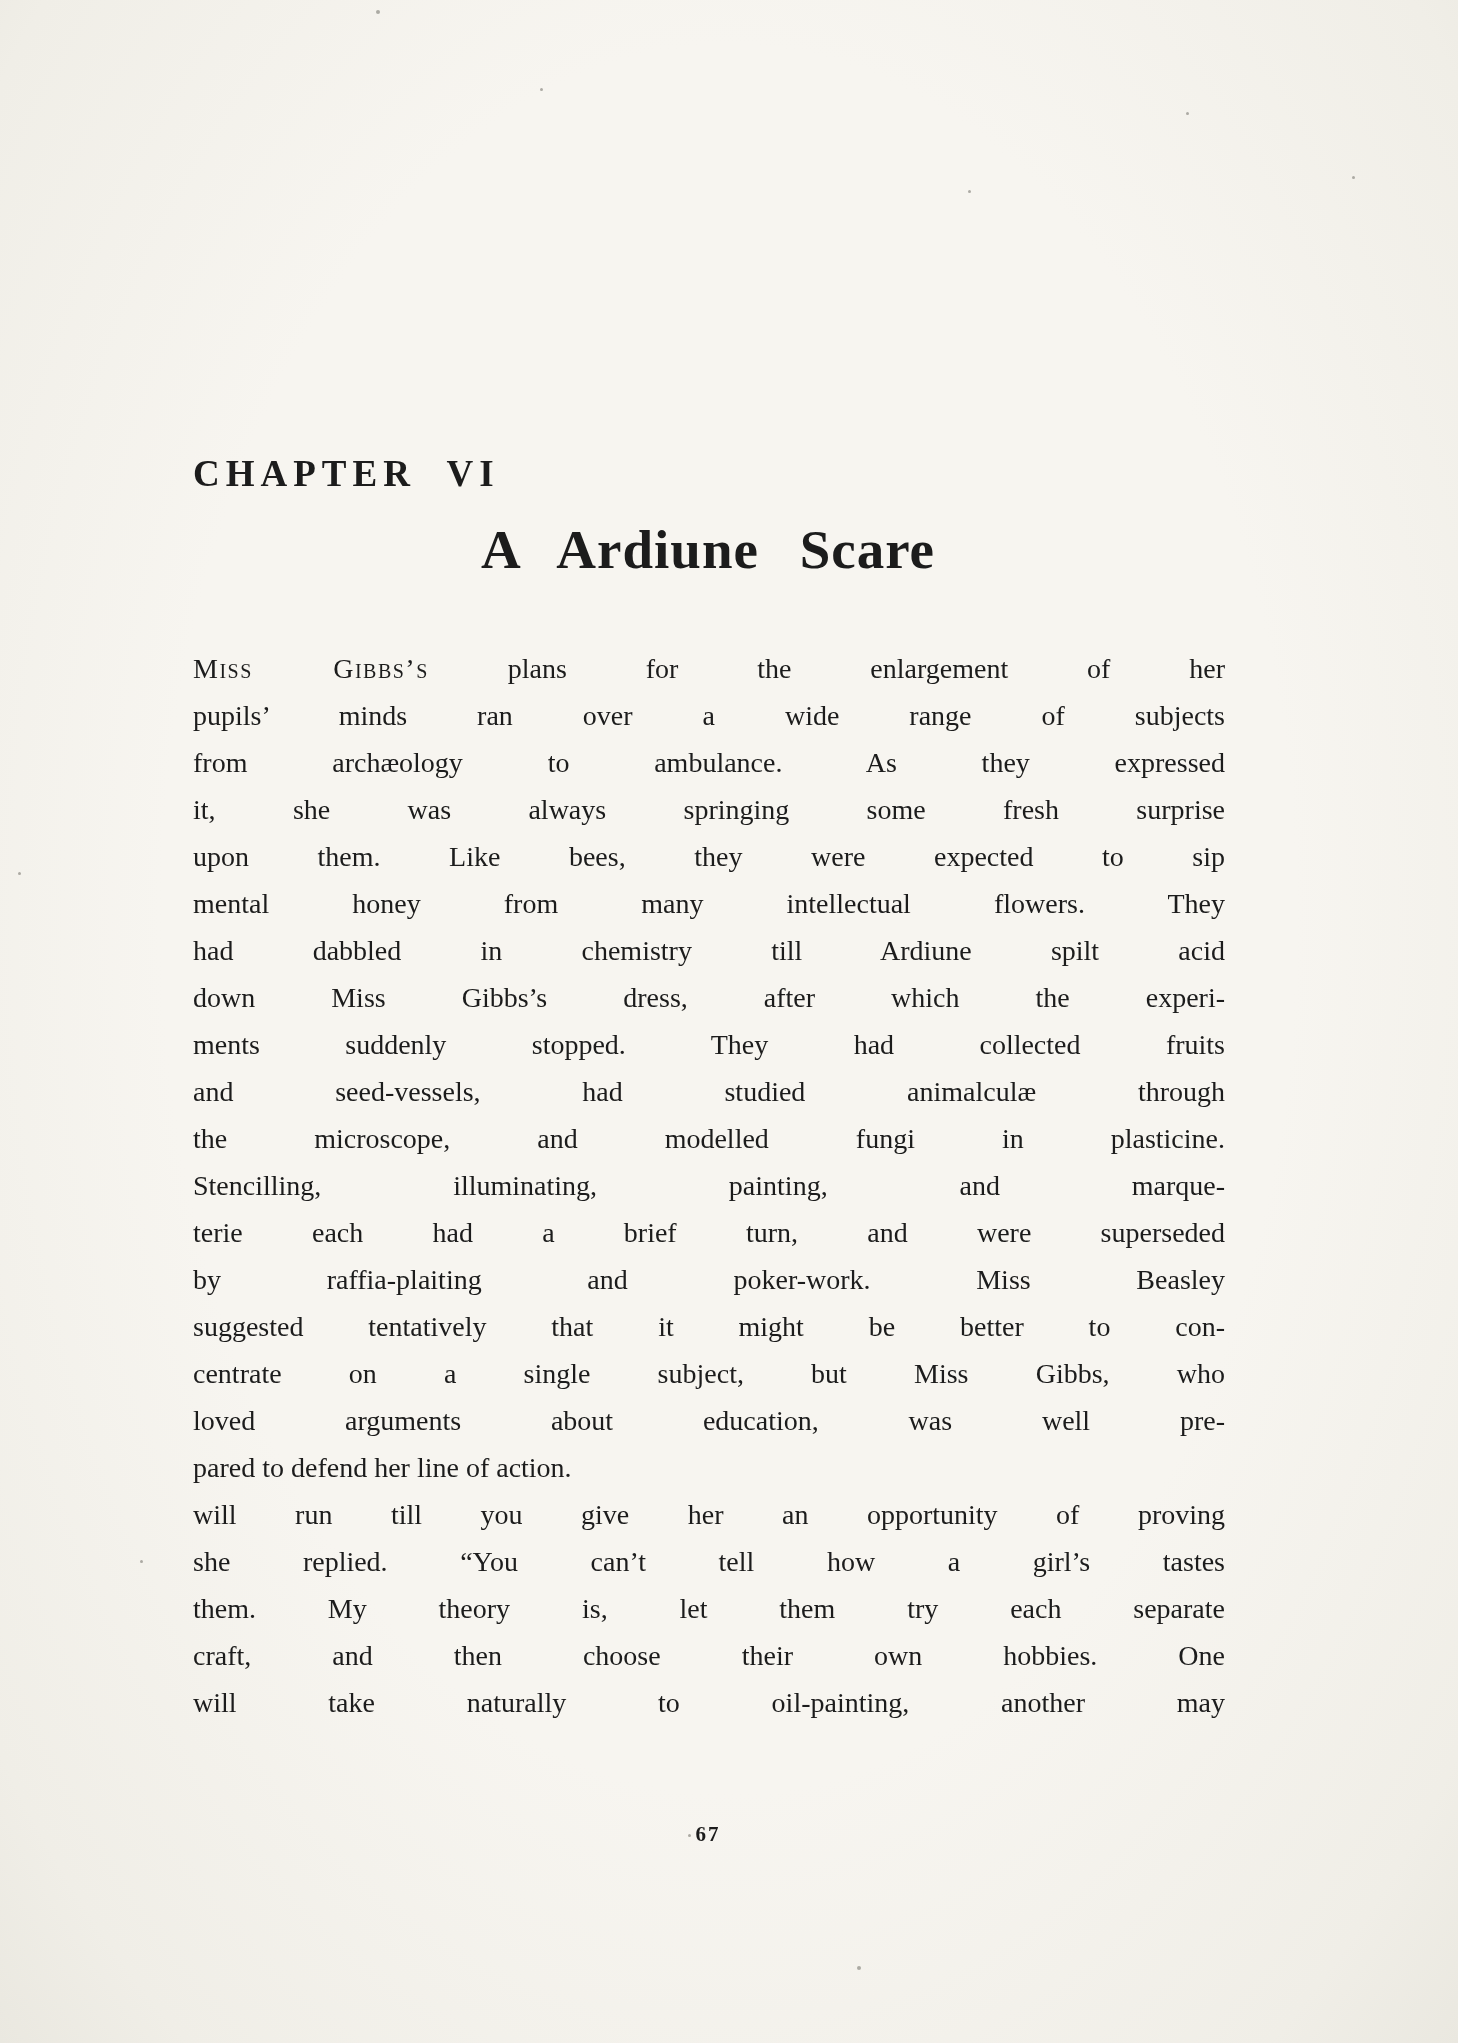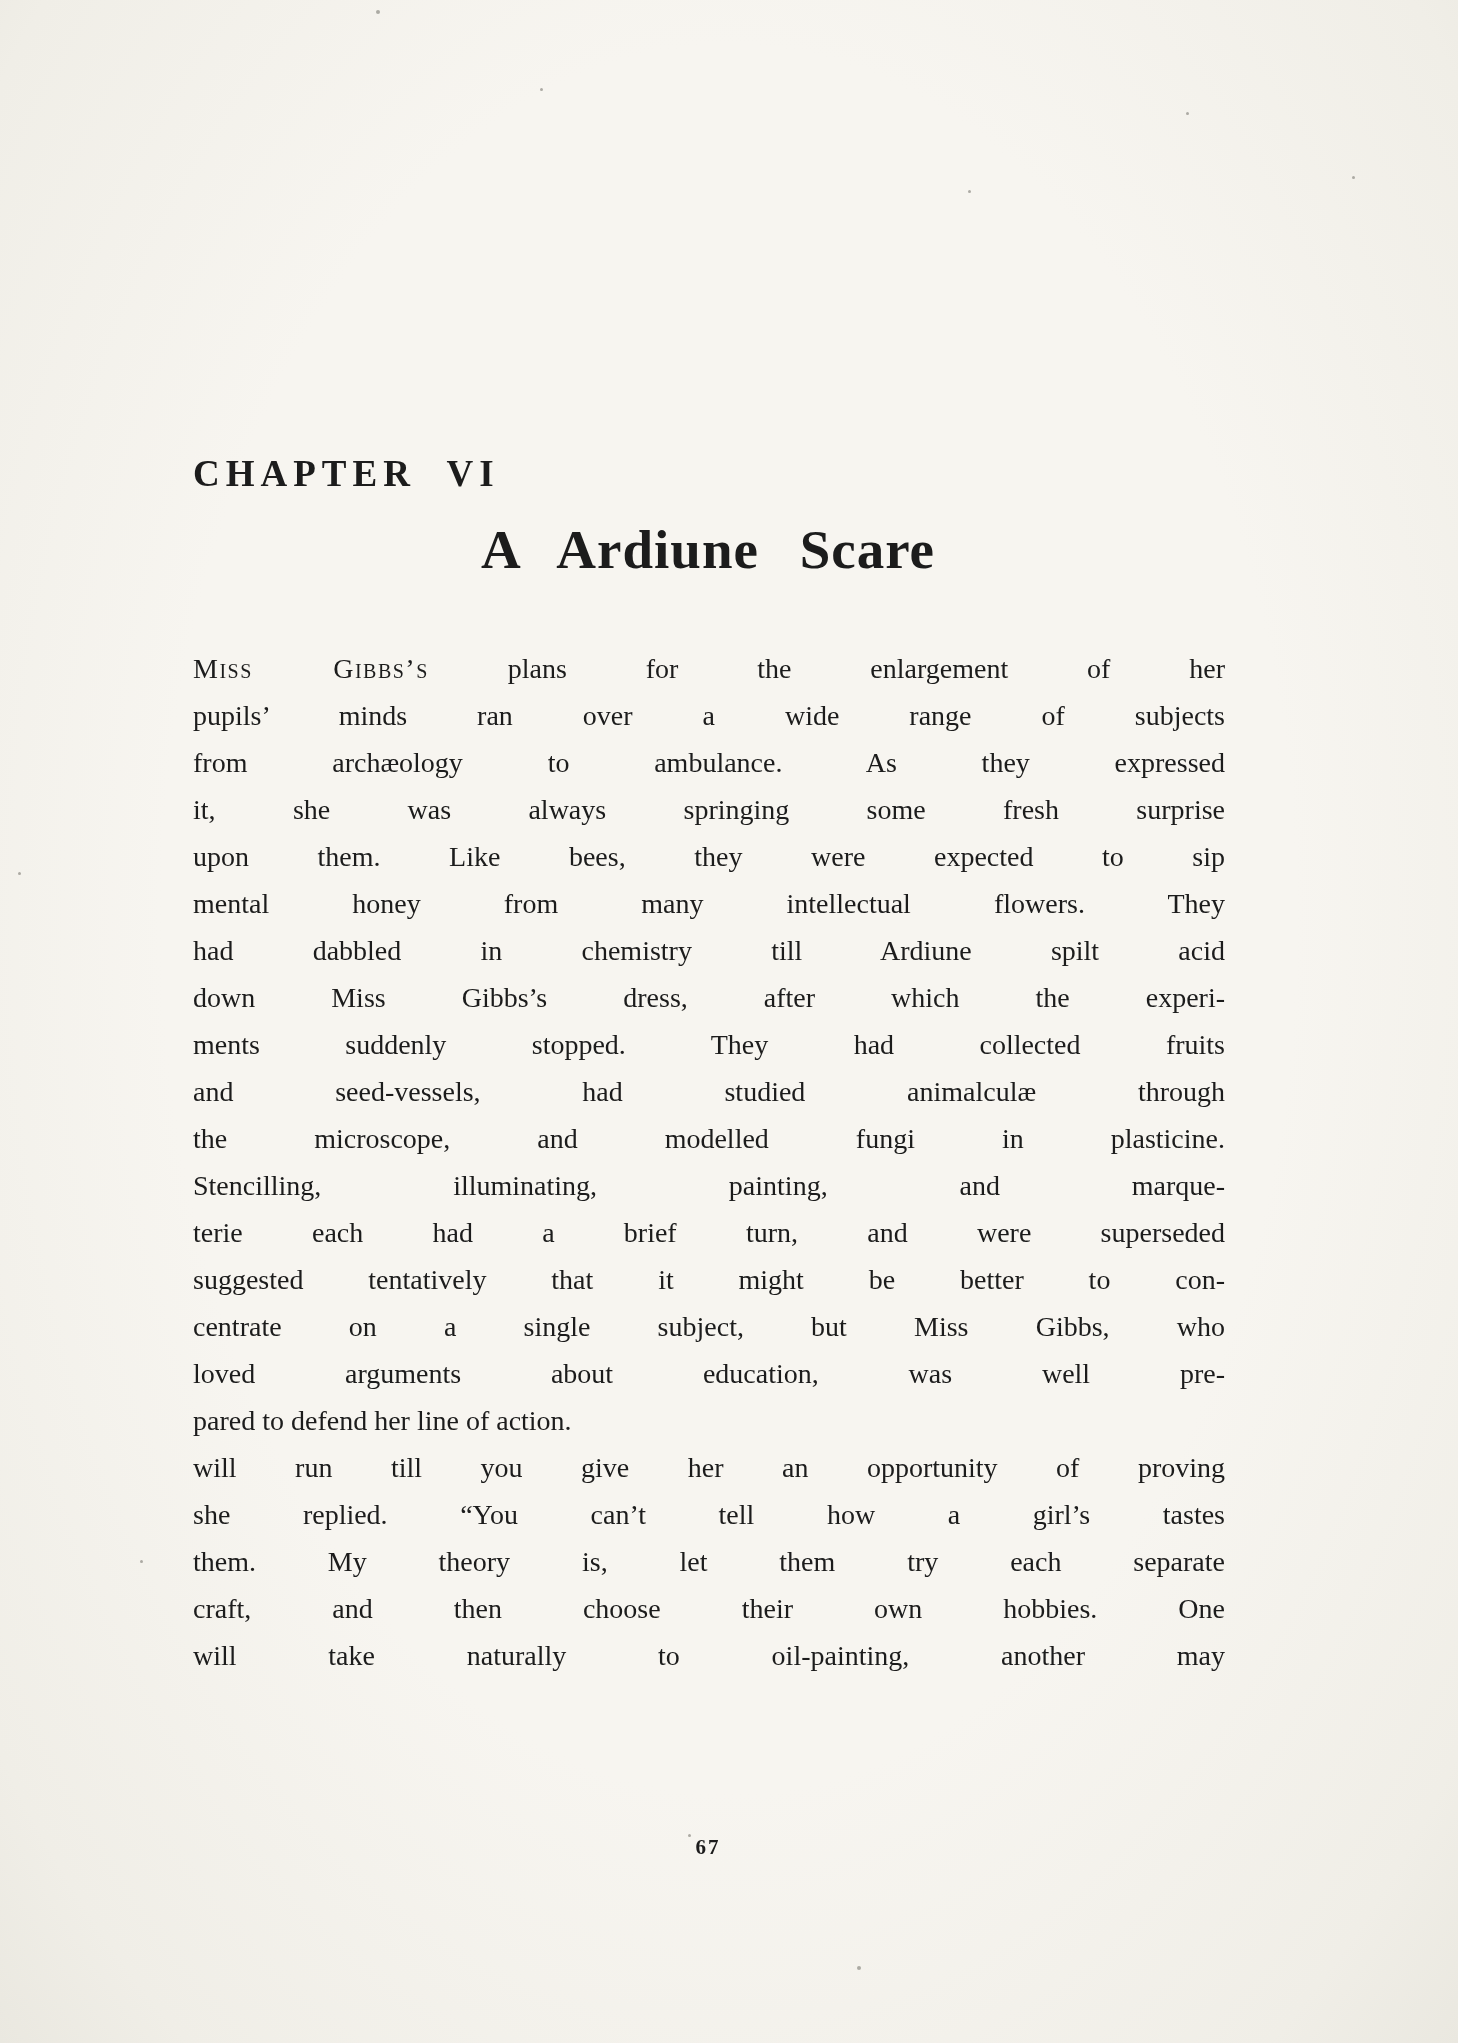--- a/index.html
+++ b/index.html
@@ -60,21 +60,20 @@
   }
   .page-number {
     position: absolute;
     top: 1822px;
     left: 193px;
     width: 1030px;
     text-align: center;
     font-size: 21px;
     font-weight: bold;
     letter-spacing: 2px;
-    margin-top: 13px;
   }
   .speck {
     position: absolute;
     background: #8d8b84;
     border-radius: 50%;
     opacity: 0.7;
   }
 </style>
 </head>
 <body>
@@ -92,20 +91,21 @@
       <div class="line">it, she was always springing some fresh surprise</div>
       <div class="line">upon them.  Like bees, they were expected to sip</div>
       <div class="line">mental honey from many intellectual flowers.  They</div>
       <div class="line">had dabbled in chemistry till Ardiune spilt acid</div>
       <div class="line">down Miss Gibbs’s dress, after which the experi-</div>
       <div class="line">ments suddenly stopped.  They had collected fruits</div>
       <div class="line">and seed-vessels, had studied animalculæ through</div>
       <div class="line">the microscope, and modelled fungi in plasticine.</div>
       <div class="line">Stencilling, illuminating, painting, and marque-</div>
       <div class="line">terie each had a brief turn, and were superseded</div>
+      <div class="line">by raffia-plaiting and poker-work.  Miss Beasley</div>
       <div class="line">suggested tentatively that it might be better to con-</div>
       <div class="line">centrate on a single subject, but Miss Gibbs, who</div>
       <div class="line">loved arguments about education, was well pre-</div>
       <div class="line last">pared to defend her line of action.</div>
       <div class="line">will run till you give her an opportunity of proving</div>
       <div class="line">she replied.  “You can’t tell how a girl’s tastes</div>
       <div class="line">them.  My theory is, let them try each separate</div>
       <div class="line">craft, and then choose their own hobbies.  One</div>
       <div class="line">will take naturally to oil-painting, another may</div>
     </div>

